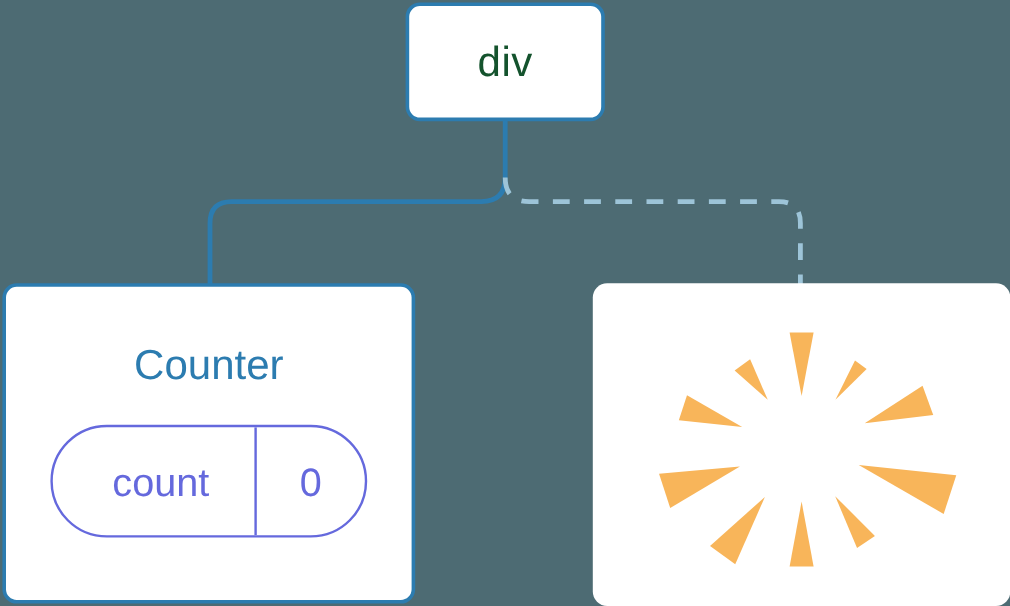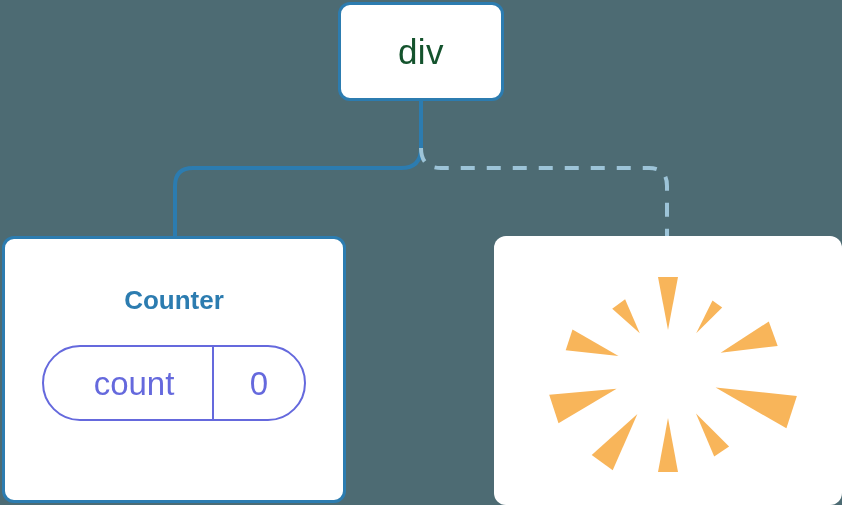--- a/index.html
+++ b/index.html
@@ -65,33 +65,33 @@
     top: 236px;
     width: 344px;
     height: 267px;
     display: flex;
     flex-direction: column;
     align-items: center;
     padding-top: 48px;
   }
   .node-title {
     color: #2c7cb0;
-    font-size: 26px;
-    font-weight: 700;
+    font-size: 35px;
+    font-weight: 400;
     line-height: 1;
     margin-bottom: 32px;
   }
 
   
   .prop-pill {
     display: flex;
     align-items: stretch;
     border: 2px solid #6569dd;
     border-radius: 999px;
-    height: 76px;
+    height: 94px;
     min-width: 264px;
     box-sizing: border-box;
     overflow: hidden;
   }
   .prop-key,
   .prop-value {
     display: flex;
     align-items: center;
     justify-content: center;
     color: #6569dd;

